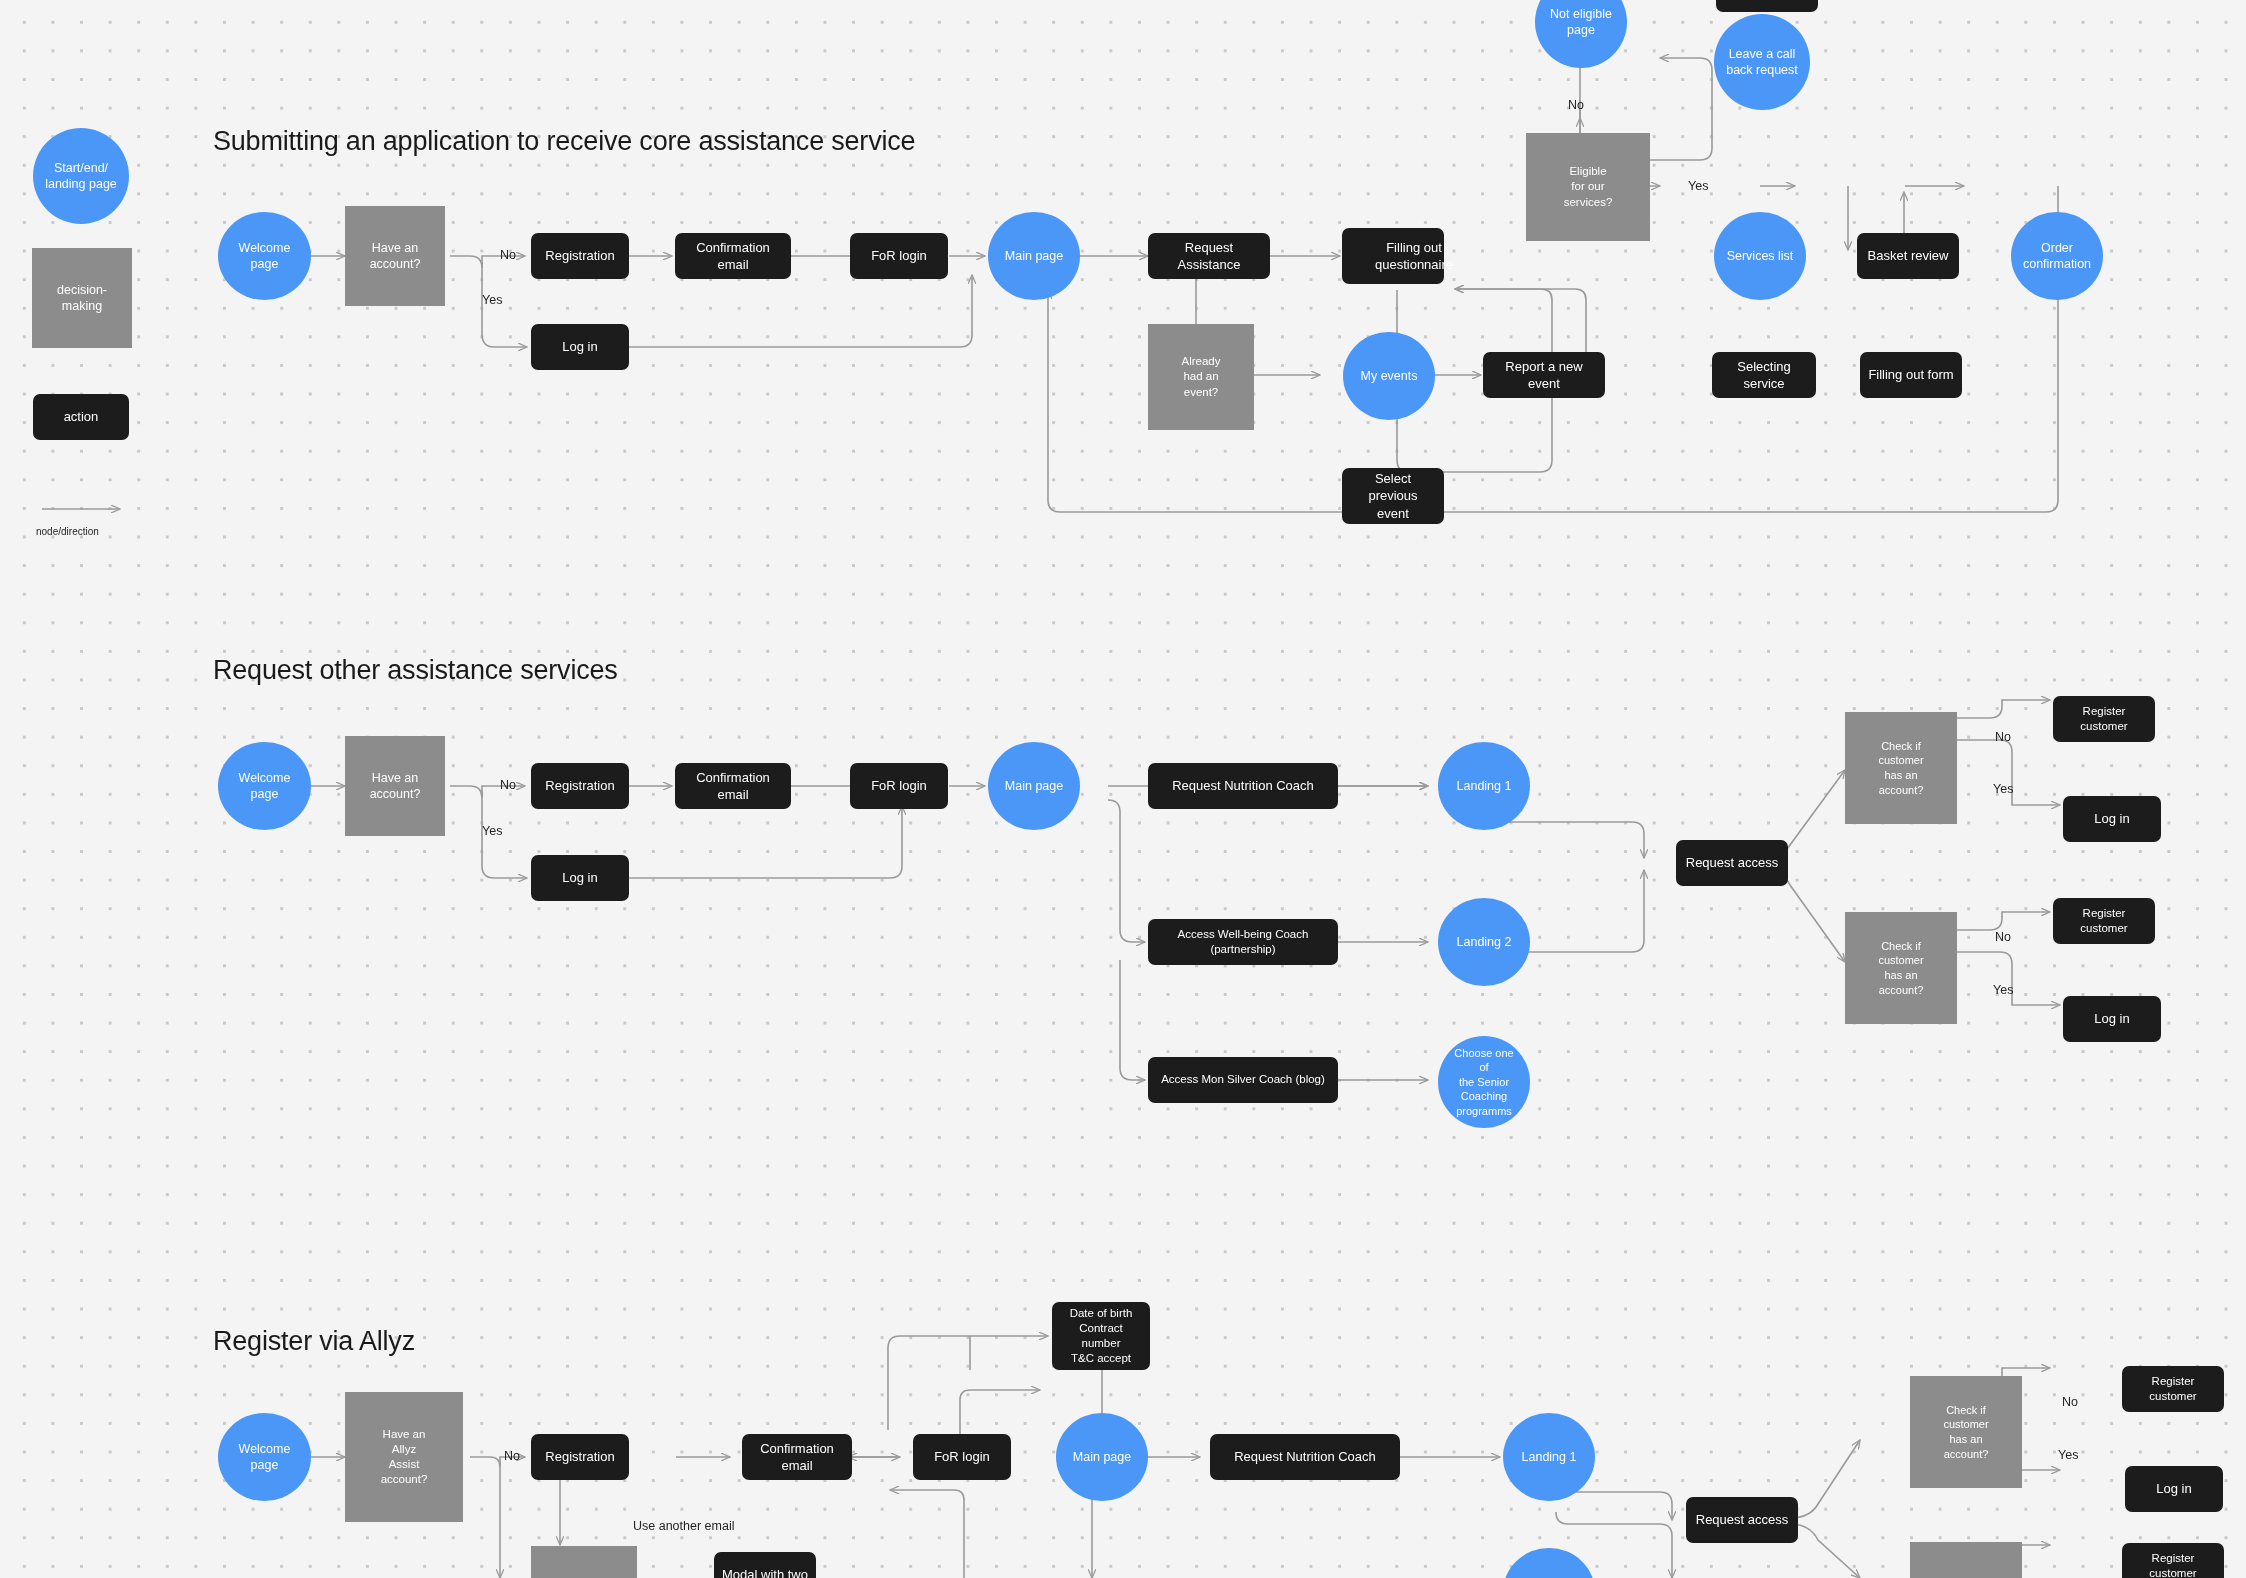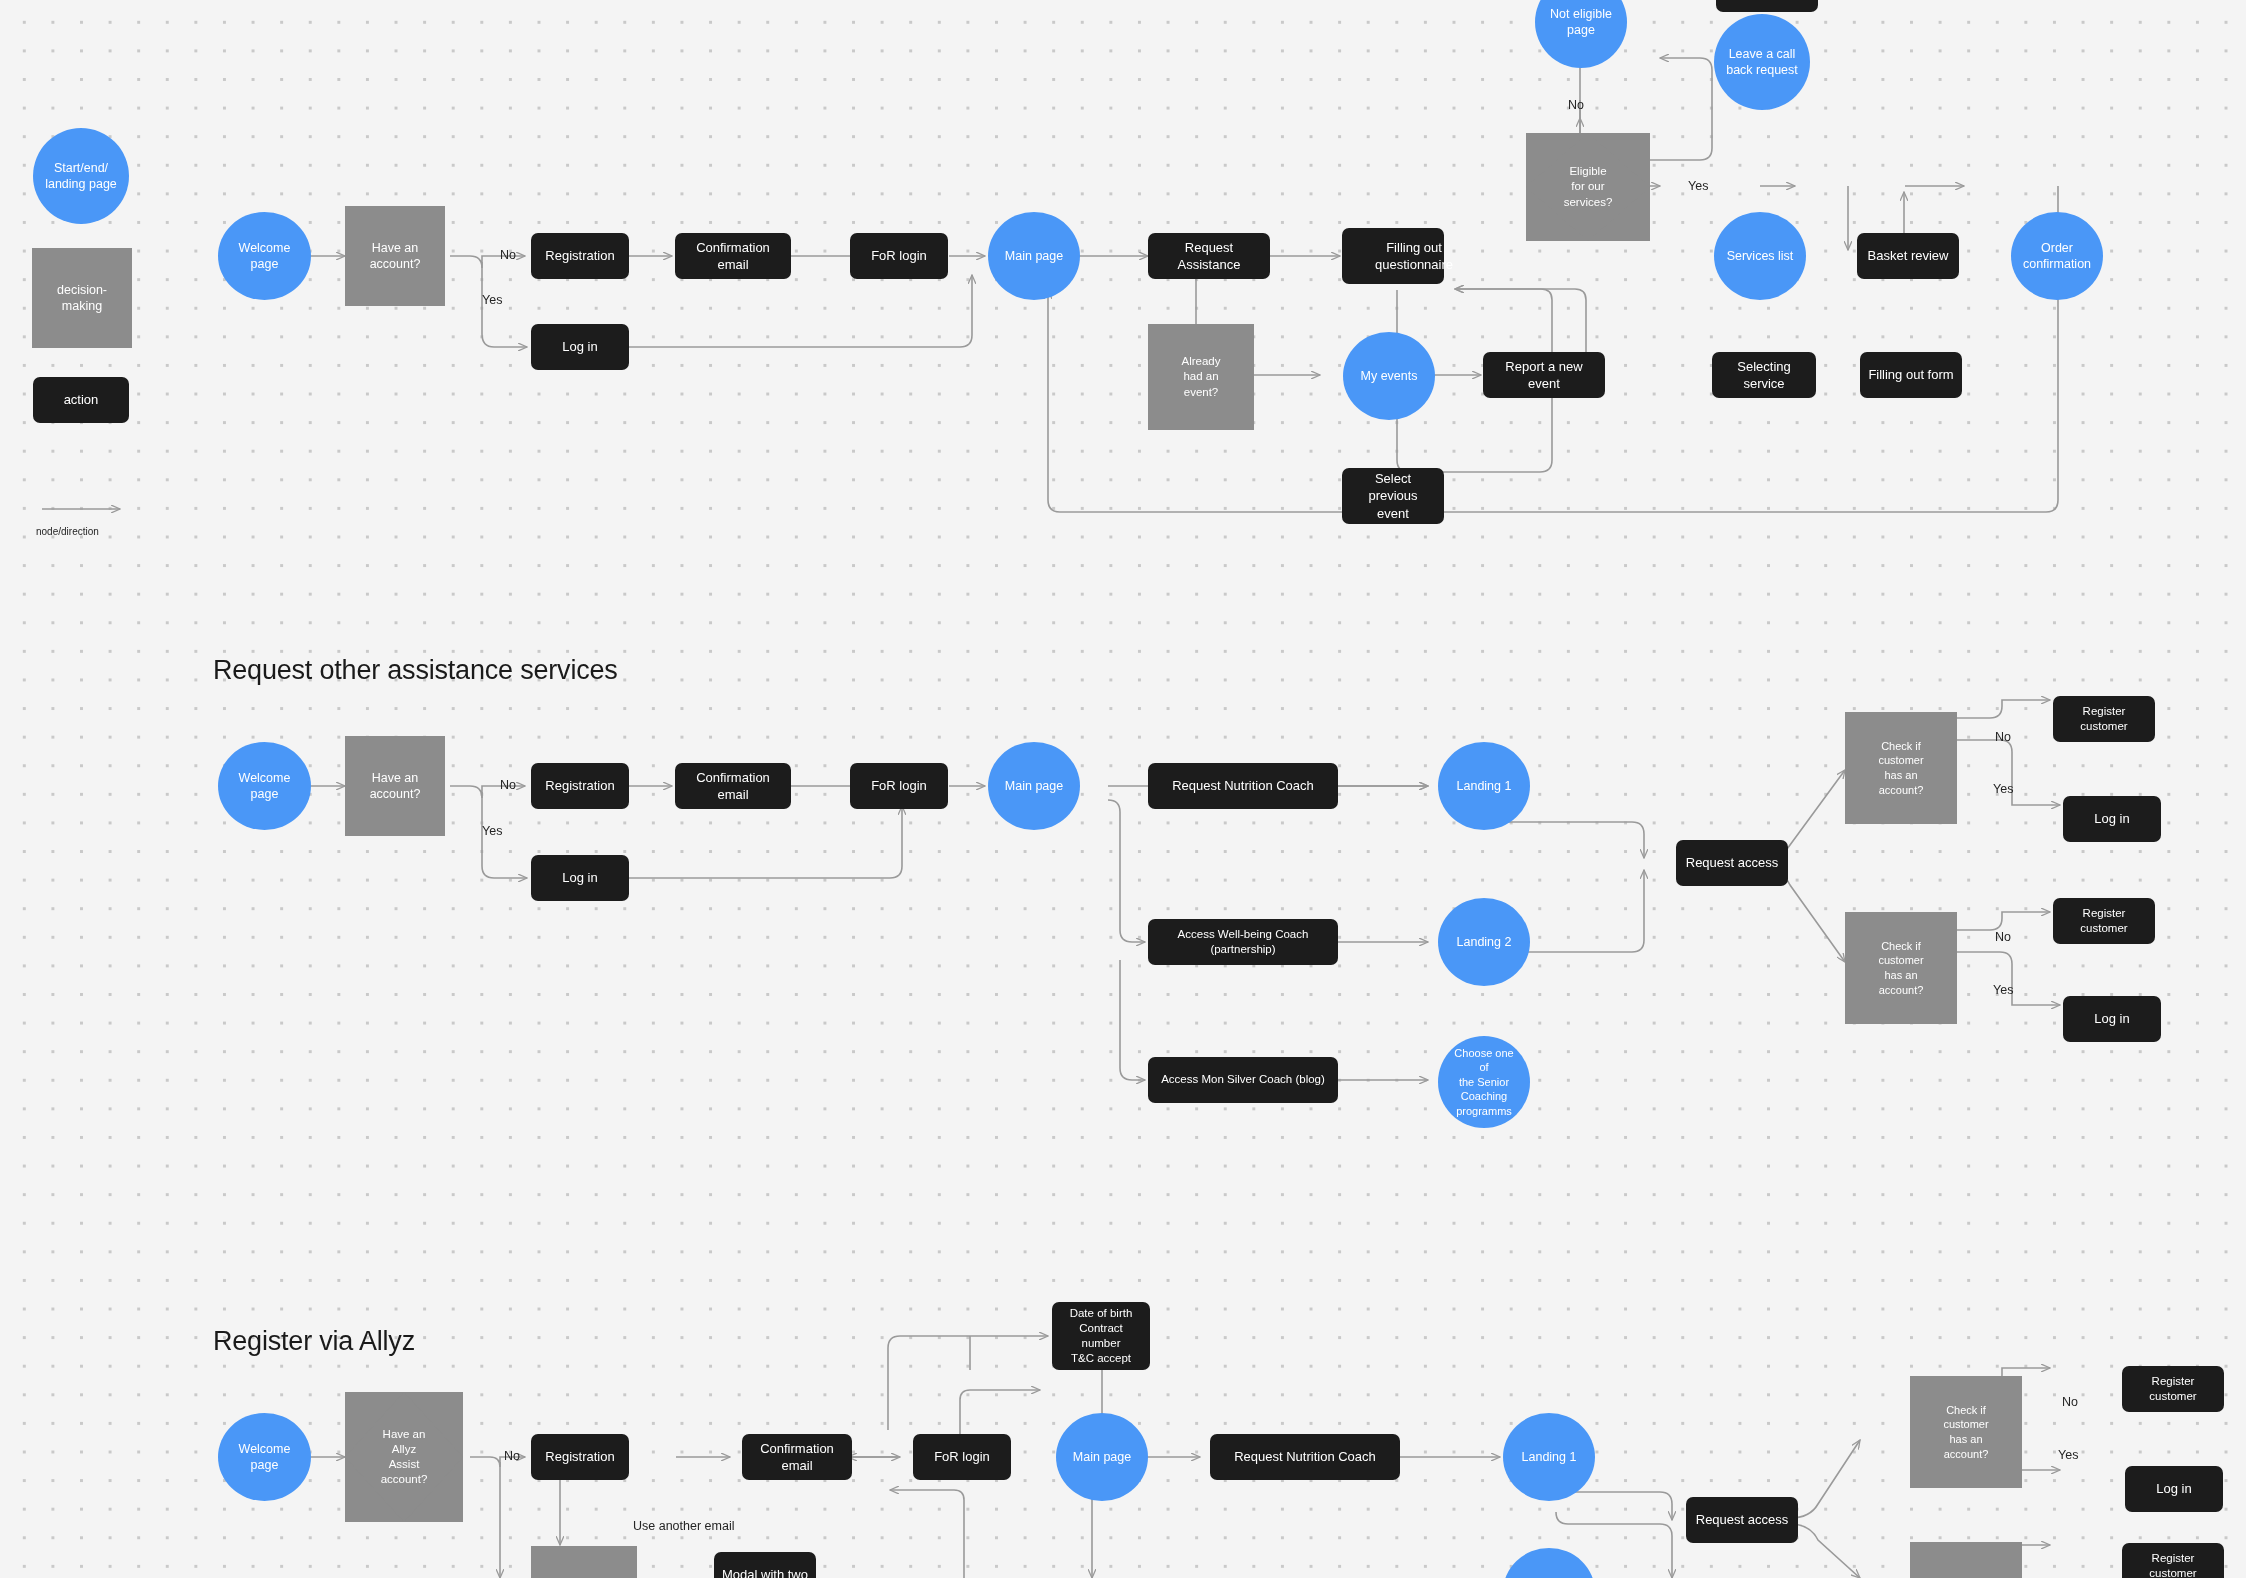--- a/index.html
+++ b/index.html
@@ -144,26 +144,27 @@
   </div>
 
   <div class="node n-decision" style="left:32px;top:248px;width:100px;height:100px;">
     <div class="diamond-shape"></div>
     <span class="dlabel">
       <span>decision-</span>
       <span>making</span>
     </span>
   </div>
 
-  <div class="node n-action" style="left:33px;top:377px;width:96px;height:46px;">
+  <div class="node n-action" style="left:33px;top:394px;width:96px;height:46px;">
     <span>action</span>
   </div>
 
   <div class="legend-label" style="left:36px;top:526px;">node/direction</div>
 
+  <div class="section-title" style="left:213px;top:126px;">Submitting an application to receive core assistance service</div>
   <div class="section-title" style="left:213px;top:655px;">Request other assistance services</div>
   <div class="section-title" style="left:213px;top:1326px;">Register via Allyz</div>
 
   <div class="node n-circle" style="left:218px;top:212px;width:93px;height:88px;">
     <span>Welcome page</span>
   </div>
 
   <div class="node n-decision" style="left:345px;top:206px;width:100px;height:100px;">
     <div class="diamond-shape"></div>
     <span class="dlabel">

